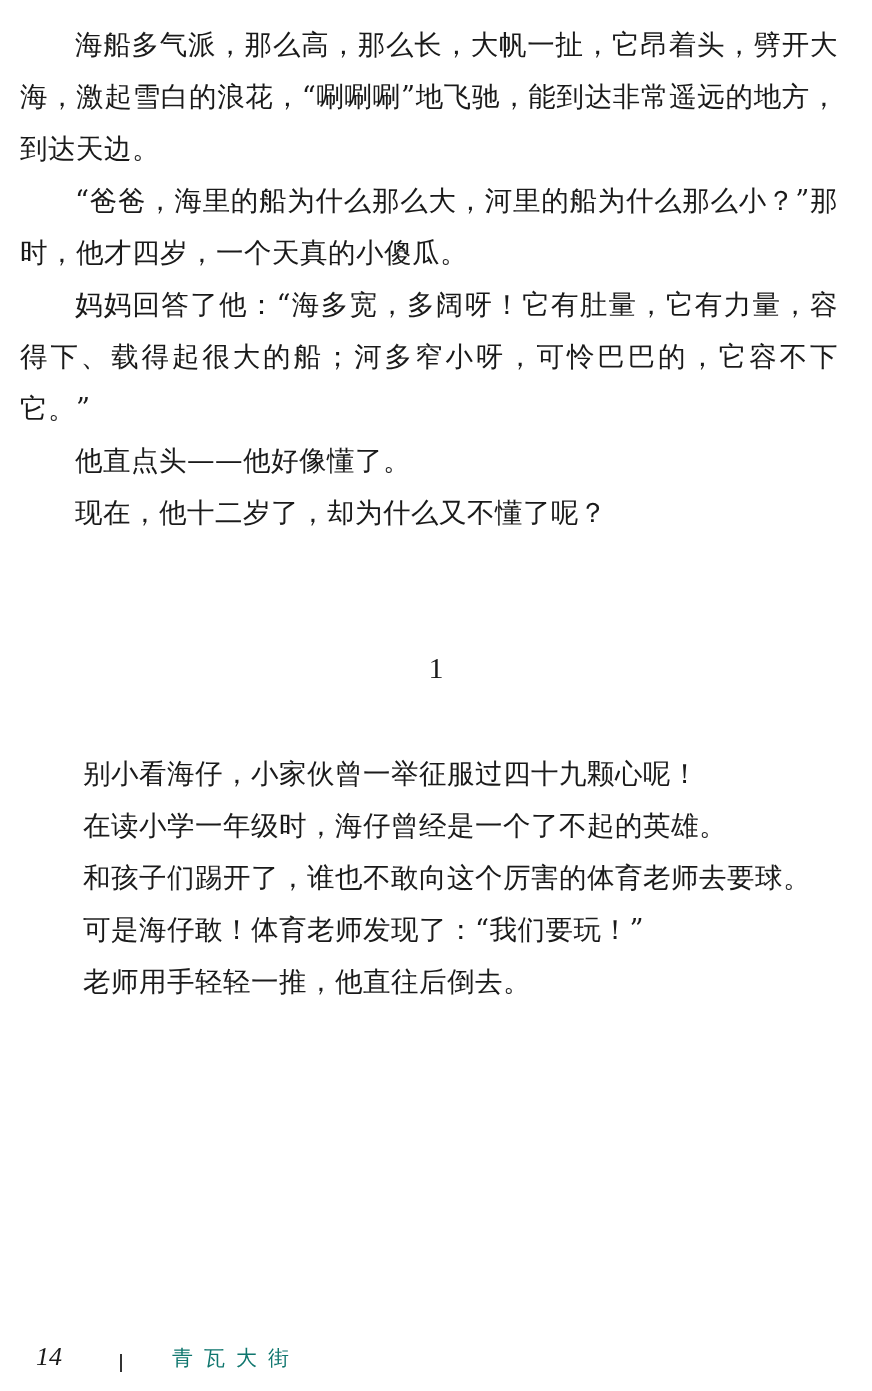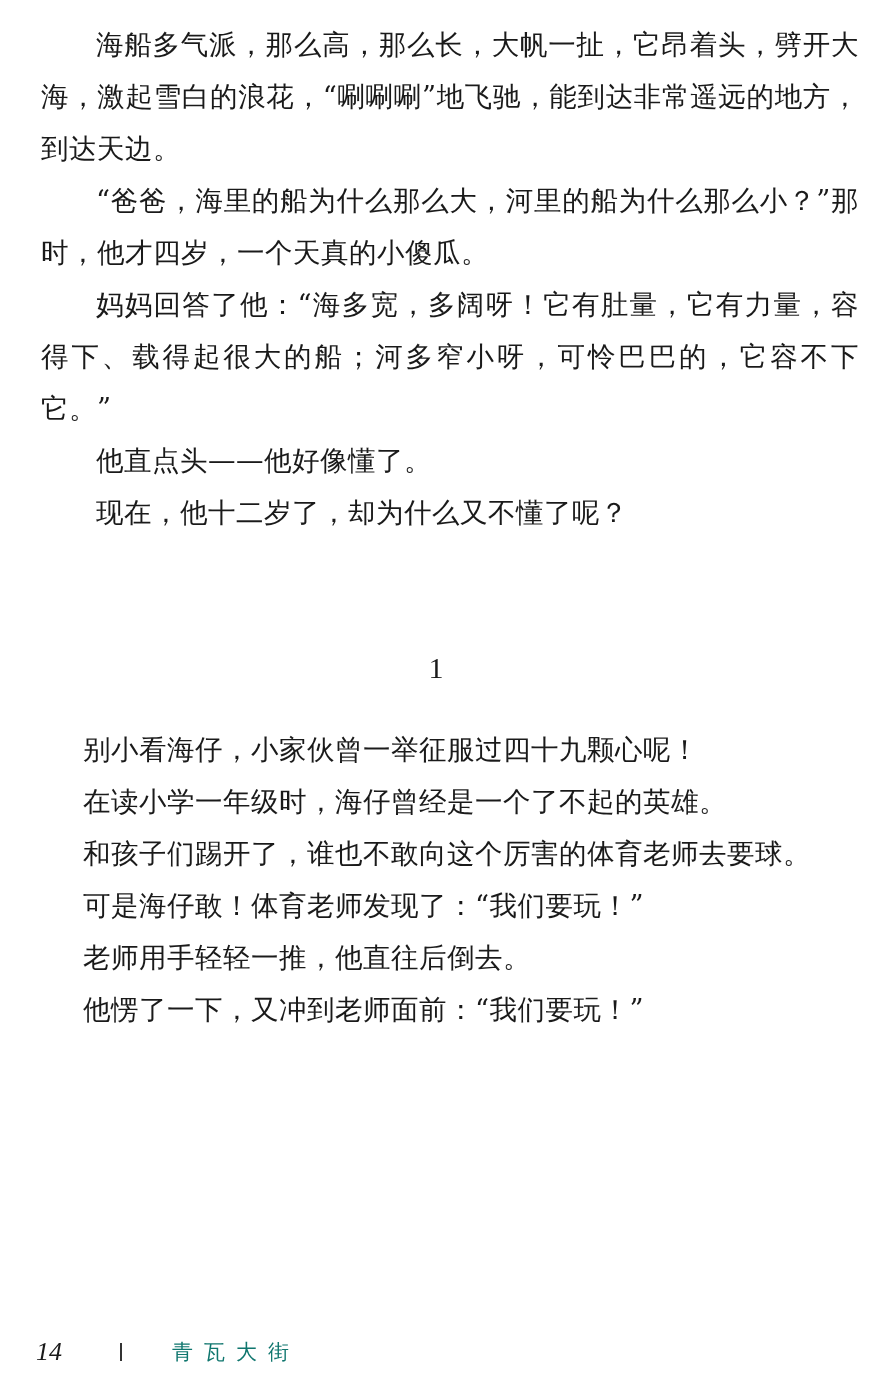--- a/index.html
+++ b/index.html
@@ -10,21 +10,21 @@
   body {
     width: 872px;
     height: 1391px;
     position: relative;
     overflow: hidden;
     color: #1a1a1a;
     font-family: "DejaVu Serif", "Liberation Serif", serif;
   }
   .page {
     position: absolute;
-    left: 41px;
+    left: 20px;
     top: 18px;
     width: 818px;
   }
   .para {
     font-size: 27.5px;
     line-height: 52px;
     text-indent: 2em;
     margin: 0;
     letter-spacing: 0.5px;
     text-align: justify;
@@ -37,30 +37,30 @@
     width: 872px;
     top: 648px;
     text-align: center;
     font-family: "Liberation Serif", serif;
     font-size: 30px;
     line-height: 40px;
   }
   .page2 {
     position: absolute;
     left: 28px;
-    top: 723px;
+    top: 747px;
     width: 818px;
   }
   .footer {
     position: absolute;
     left: 36px;
     top: 1332px;
     height: 40px;
     display: flex;
-    align-items: center;
+    align-items: flex-end;
     gap: 28px;
   }
   .page-num {
     font-family: "Liberation Serif", serif;
     font-style: italic;
     font-size: 26px;
     color: #1a1a1a;
   }
   .footer-sep {
     width: 2px;
@@ -88,20 +88,19 @@
 </div>
 
 <div class="section-number">1</div>
 
 <div class="page2">
   <p class="para">别小看海仔，小家伙曾一举征服过四十九颗心呢！</p>
   <p class="para">在读小学一年级时，海仔曾经是一个了不起的英雄。</p>
   <p class="para">和孩子们踢开了，谁也不敢向这个厉害的体育老师去要球。</p>
   <p class="para">可是海仔敢！体育老师发现了：“我们要玩！”</p>
   <p class="para">老师用手轻轻一推，他直往后倒去。</p>
-  <p class="para">他愣了一下，又冲到老师面前：“我们要玩！”</p>
 </div>
 
 <div class="footer">
   <span class="page-num">14</span>
   <span class="footer-sep"></span>
   <span class="book-title">青瓦大街</span>
 </div>
 
 </body></html>

